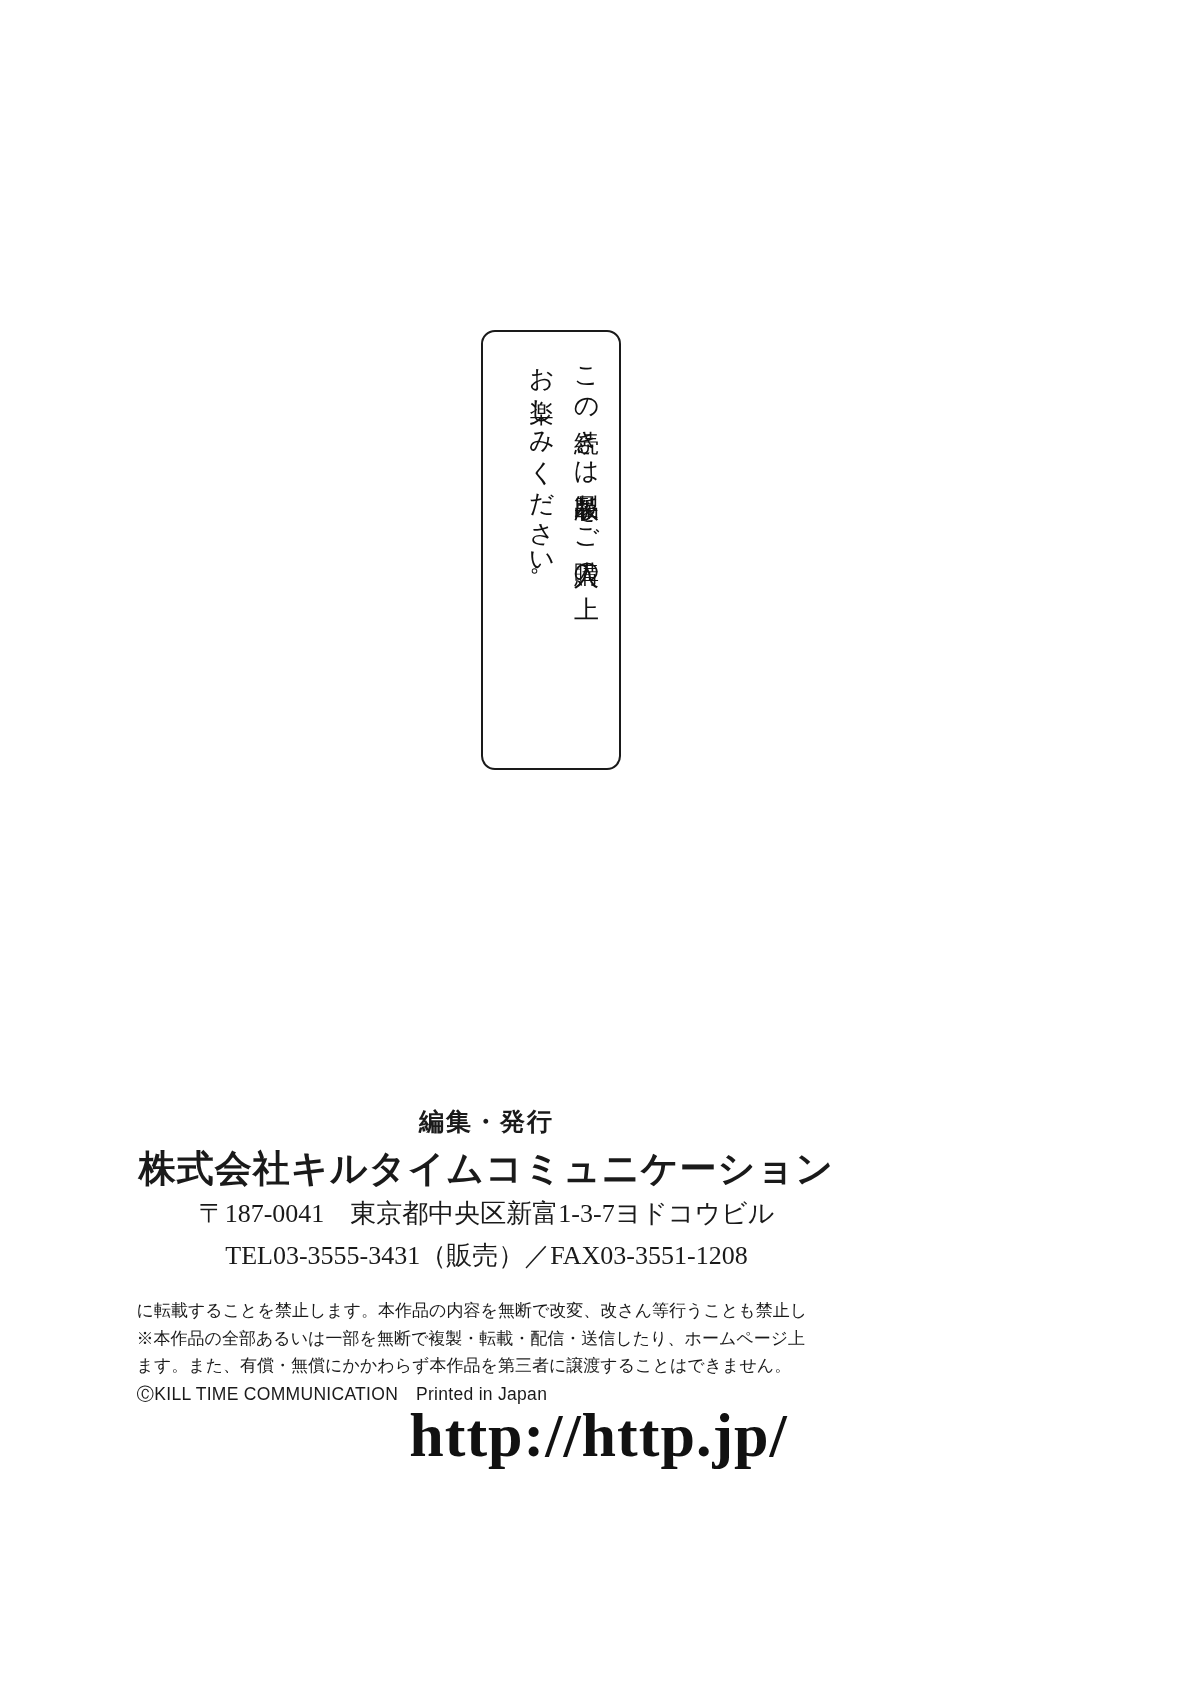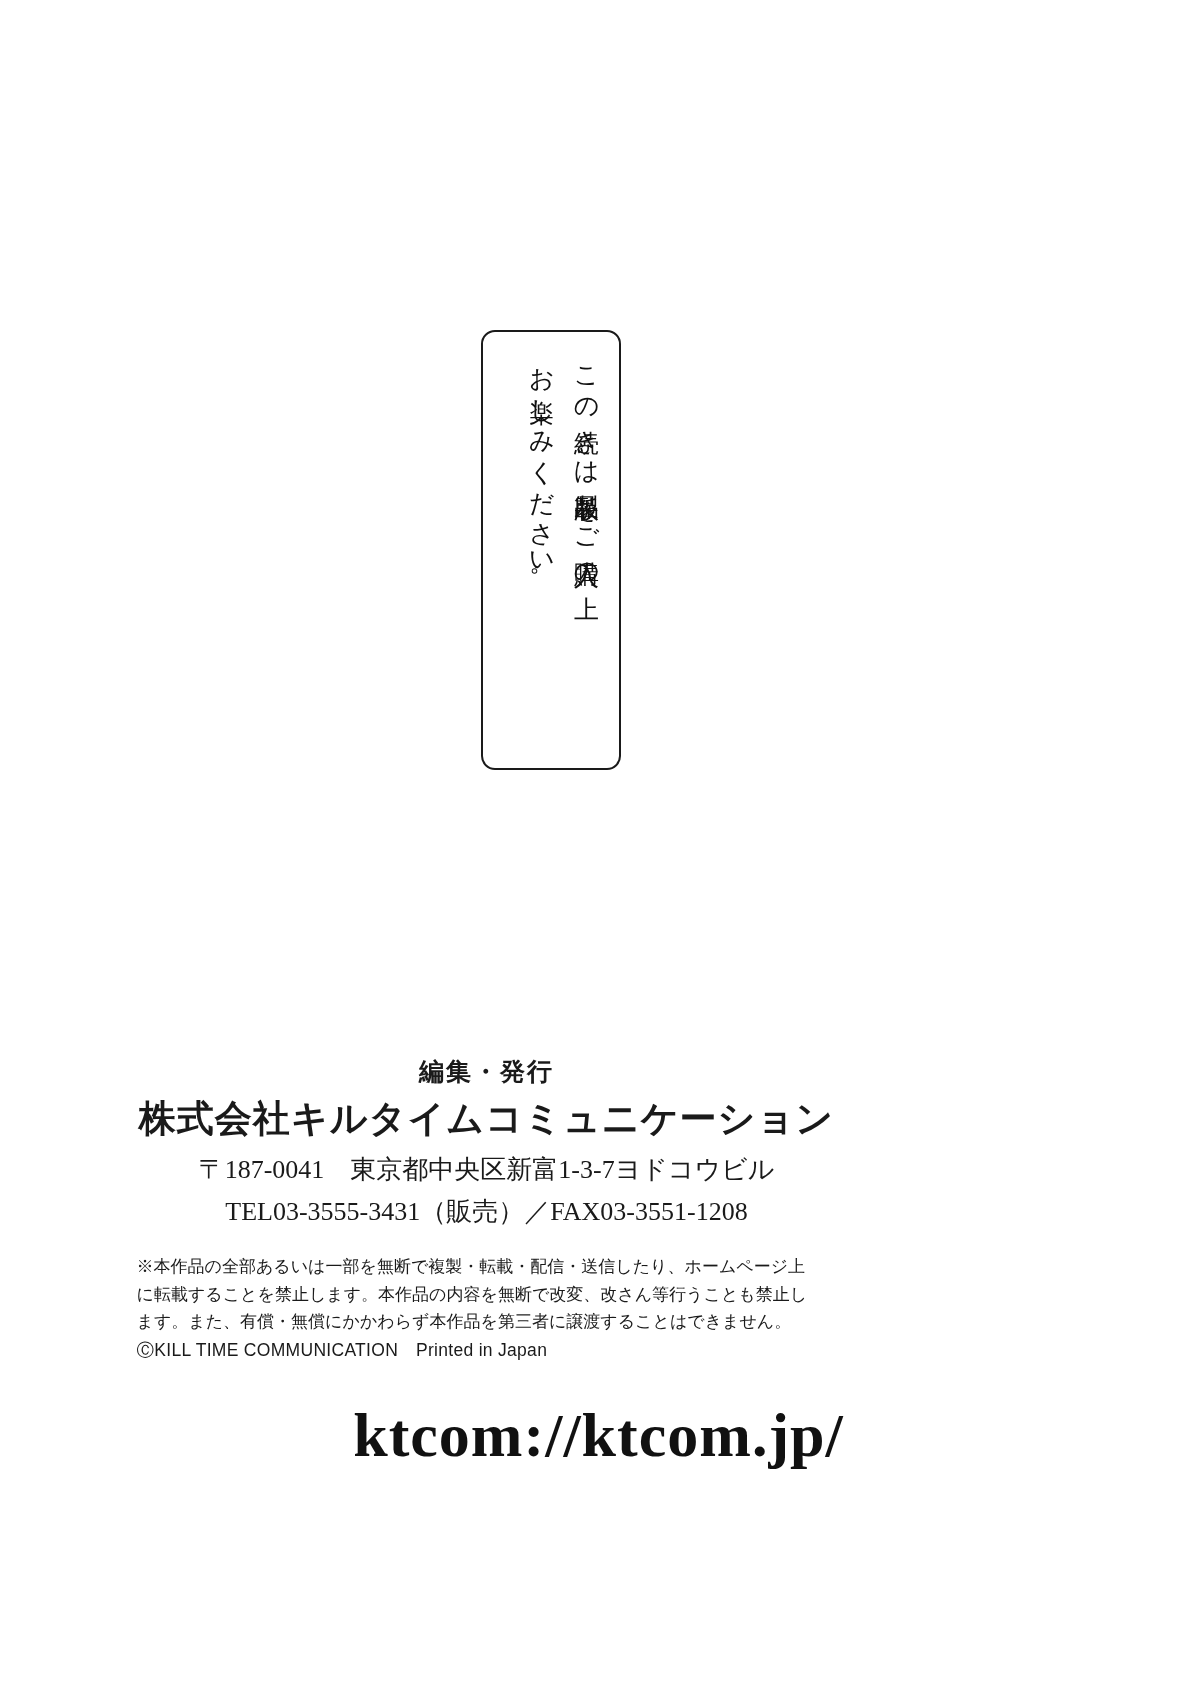--- a/index.html
+++ b/index.html
@@ -48,37 +48,37 @@
     color: #111;
   }
   .vline.second {
     margin-right: 6px;
   }
 
   
   .colophon {
     position: absolute;
     left: 0;
-    top: 1055px;
+    top: 1105px;
     width: 973px;
     text-align: center;
   }
   .pub-role {
     font-family: "Liberation Serif", serif;
     font-size: 25px;
     font-weight: bold;
     letter-spacing: 2px;
     margin-bottom: 6px;
   }
   .pub-name {
     font-family: Liberation Sans, sans-serif;
     font-size: 37px;
     font-weight: bold;
     letter-spacing: 1px;
-    margin-bottom: 8px;
+    margin-bottom: 2px;
   }
   .pub-address {
     font-family: "Liberation Serif", serif;
     font-size: 26px;
     letter-spacing: 0px;
     margin-bottom: 7px;
   }
   .pub-tel {
     font-family: "Liberation Serif", serif;
     font-size: 26px;
@@ -130,20 +130,20 @@
   </div>
 </div>
 
 <div class="colophon">
   <div class="pub-role">編集・発行</div>
   <div class="pub-name">株式会社キルタイムコミュニケーション</div>
   <div class="pub-address">〒187-0041　東京都中央区新富1-3-7ヨドコウビル</div>
   <div class="pub-tel">TEL03-3555-3431（販売）／FAX03-3551-1208</div>
 
   <div class="legal">
+    <p>に転載することを禁止します。本作品の内容を無断で改変、改さん等行うことも禁止し</p>
     <p>※本作品の全部あるいは一部を無断で複製・転載・配信・送信したり、ホームページ上</p>
-    <p>に転載することを禁止します。本作品の内容を無断で改変、改さん等行うことも禁止し</p>
     <p>ます。また、有償・無償にかかわらず本作品を第三者に譲渡することはできません。</p>
     <p class="copyright">ⒸKILL TIME COMMUNICATION　Printed in Japan</p>
   </div>
 </div>
 
-<div class="url">ktcom://ktcom.jp/</div>
+<div class="url">http://http.jp/</div>
 
 </body></html>

